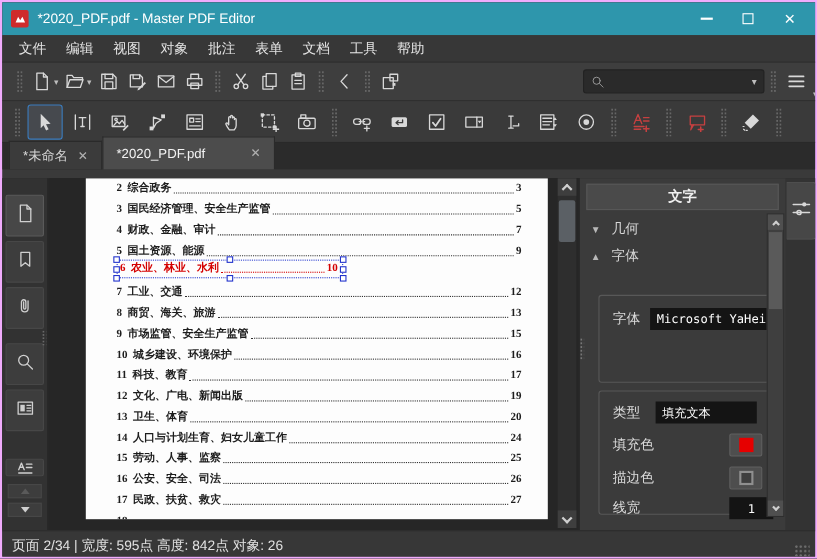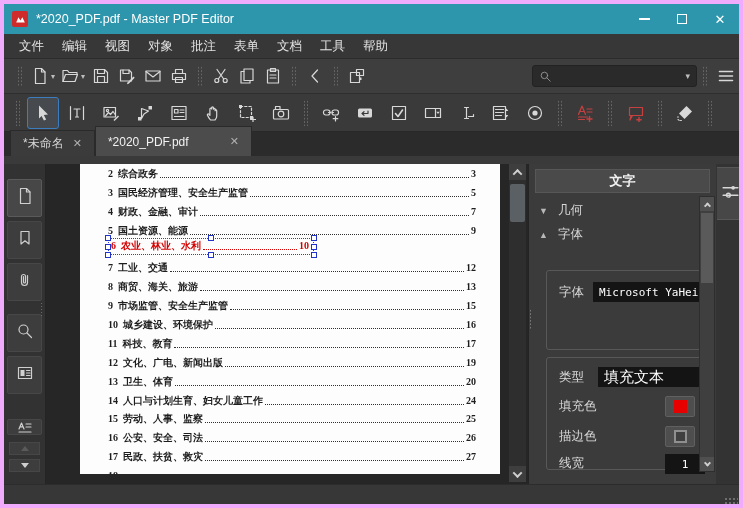--- a/index.html
+++ b/index.html
@@ -1,19 +1,19 @@
 <!DOCTYPE html>
 <html><head>
 <meta charset="utf-8">
 <style>
   * { margin:0; padding:0; box-sizing:border-box; }
   html,body { background:#1e1e1e; }
   body { font-family:"Liberation Sans","DejaVu Sans",sans-serif; }
   .window { position:relative; width:743px; height:508px; background:#3a3a3a; overflow:hidden;
-            border:4px solid #f0abfc; }
+            border:2px solid #f0abfc; }
 
   
   .titlebar { position:absolute; left:0; top:0; width:743px; height:30px; background:#2e96ac;
               display:flex; align-items:center; padding:0 8px; }
   .logo { width:16px; height:16px; background:#cf2b2b; border-radius:2px; margin-right:8px;
           display:flex; align-items:center; justify-content:center; flex:none; }
   .logo svg { width:13px; height:13px; }
   .title-text { color:#ffffff; font-size:12.5px; }
   .win-controls { margin-left:auto; display:flex; }
   .winbtn { width:38px; height:26px; display:flex; align-items:center; justify-content:center; cursor:default; }
@@ -682,21 +682,21 @@
         <div class="groupbox" style="top:106px; height:80px">
           <div class="prow" style="left:12px; top:11px; gap:9px">
             <span class="plabel">字体</span>
             <span class="pvalue" style="width:113px">Microsoft YaHei</span>
           </div>
         </div>
 
         <div class="groupbox" style="top:193px; height:113px">
           <div class="prow" style="left:12px; top:9px; gap:14px">
             <span class="plabel">类型</span>
-            <span class="pvalue" style="width:102px; font-family:'Liberation Sans','DejaVu Sans',sans-serif; font-size:15px">填充文本</span>
+            <span class="pvalue" style="width:92px; font-family:'Liberation Sans','DejaVu Sans',sans-serif; font-size:11px">填充文本</span>
           </div>
           <div class="prow" style="left:12px; top:40px">
             <span class="plabel">填充色</span>
             <span class="swatchbtn" style="position:absolute; left:106px; top:-2px">
                 <span class="sw" style="background: rgb(230, 0, 0);"></span>
               </span>
           </div>
           <div class="prow" style="left:12px; top:70px">
             <span class="plabel">描边色</span>
             <span class="swatchbtn" style="position:absolute; left:106px; top:-2px">
@@ -726,16 +726,17 @@
               <path d="M2 5.5h14M2 12.5h14"></path>
               <circle cx="11.5" cy="5.5" r="1.8" fill="currentColor" stroke="none"></circle>
               <circle cx="7" cy="12.5" r="1.8"></circle>
             </svg>
         </span>
       </div>
     </div>
   </div>
 
   <div class="statusbar">
+    <span>页面 2/34 | 宽度: 595点 高度: 842点 对象: 26</span>
     <span class="resize-grip"></span>
   </div>
 
 </div>
 
 </body></html>

